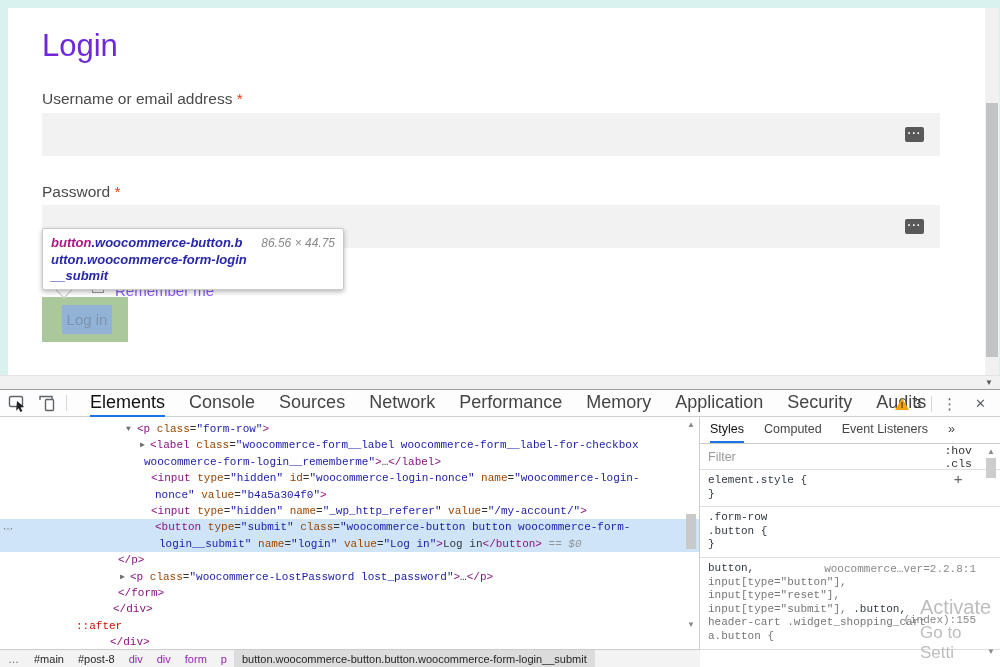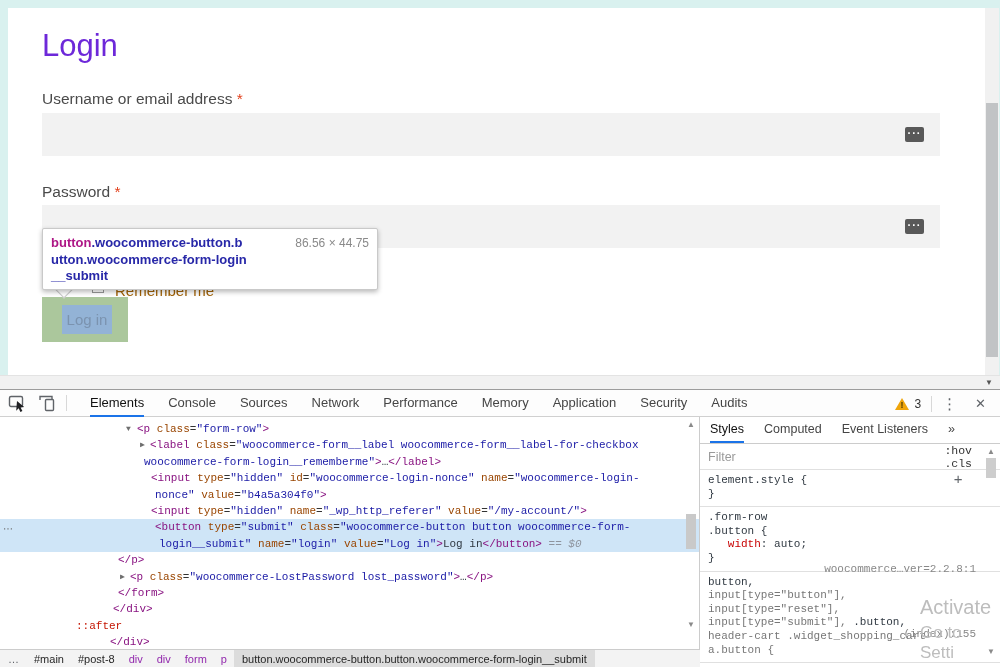--- a/index.html
+++ b/index.html
@@ -9,52 +9,52 @@
   
   .page { position:absolute; top:0; left:0; width:1000px; height:389px; background:#d9f1ef; }
   .page-content { position:absolute; top:8px; left:8px; width:977px; height:367px; background:#fff; }
   .h1 { position:absolute; left:34px; top:20px; font-size:31px; font-weight:300; color:#6d28d9; }
   .flabel { position:absolute; left:34px; font-size:15.5px; color:#4a4a4a; }
   .req { color:#e2401c; }
   .tinput { position:absolute; left:34px; width:898px; height:43px; background:#f2f2f2; border:none; }
   .fldicon { position:absolute; width:19px; height:15px; background:#595959; border-radius:2px;
              color:#fff; font-size:11px; font-weight:bold; text-align:center; line-height:13px; letter-spacing:1px; }
   .remember-box { position:absolute; left:84px; top:273px; width:12px; height:12px; border:1px solid #9a9a9a; background:#fff; z-index:1;}
-  .remember-lbl { position:absolute; left:107px; top:274px; font-size:15px; color:#a16207; z-index:1; }
+  .remember-lbl { position:absolute; left:107px; top:274px; font-size:15px; color:#8b5cf6; z-index:1; }
 
   
   .loginbtn { position:absolute; left:34px; top:289px; width:86px; height:45px; background:#abc79c; z-index:2; }
   .loginbtn .content { position:absolute; left:20px; top:8px; width:50px; height:29px; background:#93b3d6;
                        display:flex; align-items:center; justify-content:center; }
   .loginbtn .lbl { font-size:15px; color:#7b93af; }
 
   
-  .tooltip { position:absolute; left:34px; top:220px; width:336px; height:62px; background:#fff;
+  .tooltip { position:absolute; left:34px; top:220px; width:302px; height:62px; background:#fff;
              border:1px solid #c9c9c9; border-radius:2px; box-shadow:0 2px 5px rgba(0,0,0,.28);
-             padding:6px 8px; z-index:5; display:flex; }
+             padding:6px 8px; z-index:5; display:flex;font-style:italic; }
   .tooltip .sel { width:212px; font-size:13px; font-weight:bold; line-height:16.5px; word-break:break-all; }
   .tt-tag { color:#ae1686; }
   .tt-cls { color:#2727a8; }
   .tooltip .dims { margin-left:auto; font-size:12px; color:#8a8a8a; white-space:nowrap; padding-top:1px; }
   .tt-caret { position:absolute; left:50px; top:276px; width:12px; height:12px; background:#fff;
               transform:rotate(45deg); border-right:1px solid #c9c9c9; border-bottom:1px solid #c9c9c9; z-index:4; }
 
   
   .pv-scroll { position:absolute; top:8px; left:985px; width:14px; height:367px; background:#f1f1f1; }
   .pv-thumb { position:absolute; top:95px; left:1px; width:12px; height:254px; background:#c1c3c5; }
   .ph-strip { position:absolute; top:375px; left:0; width:1000px; height:14px; background:#f1f1f1; border-top:1px solid #e3e3e3; }
   .ph-down { position:absolute; right:7px; top:2px; font-size:8px; color:#555; }
 
   
   .devtools { position:absolute; top:389px; left:0; width:1000px; height:278px; background:#fff; border-top:1px solid #9c9c9c; }
   .dt-toolbar { position:absolute; top:0; left:0; width:100%; height:27px; background:#fdfdfd; border-bottom:1px solid #d0d0d0; }
   .dt-icon { position:absolute; top:4px; width:20px; height:19px; cursor:pointer; }
   .dt-sep { position:absolute; top:5px; width:1px; height:16px; background:#d8d8d8; }
   .dtabs { position:absolute; left:78px; top:0; height:27px; display:flex; }
-  .dtab { margin:0 12px; font-size:13px; color:#454545; line-height:25px; white-space:nowrap; cursor:pointer; }
+  .dtab { margin:0 12px; font-size:18px; color:#454545; line-height:25px; white-space:nowrap; cursor:pointer; }
   .dtab.active { color:#111; border-bottom:2px solid #1a73e8; }
   .dt-right { position:absolute; right:6px; top:0; height:27px; display:flex; align-items:center; }
   .warn-tri { position:relative; width:0; height:0; border-left:7px solid transparent; border-right:7px solid transparent;
               border-bottom:12px solid #efa50b; margin-right:5px; }
   .warn-tri span { position:absolute; left:-2px; top:2px; font-size:9px; font-weight:bold; color:#4d3a00; }
   .warn-count { font-size:12px; color:#333; margin-right:10px; }
   .dt-kebab { font-size:15px; color:#5f6368; padding:0 10px; cursor:pointer; }
   .dt-close { font-size:13px; color:#5f6368; padding:0 8px; cursor:pointer; }
 
   
@@ -246,21 +246,20 @@
     </div>
     <div class="st-rules">
         <div class="st-rule">
           <div class="st-line"><span class="tk-plain">element.style {</span></div>
           <div class="st-line"><span class="tk-plain">}</span></div>
         </div>
         <div class="st-rule">
           <span class="st-link">woocommerce…ver=2.2.8:1</span>
           <div class="st-line"><span class="tk-plain">.form-row</span></div>
           <div class="st-line"><span class="tk-plain">.button {</span></div>
-          <div class="st-line"><span class="tk-plain">   </span><span class="tk-prop">width</span><span class="tk-plain">: auto;</span></div>
           <div class="st-line"><span class="tk-plain">}</span></div>
         </div>
         <div class="st-rule">
           <span class="st-link">(index):155</span>
           <div class="st-line"><span class="tk-plain">button,</span></div>
           <div class="st-line"><span class="tk-dim">input[type="button"],</span></div>
           <div class="st-line"><span class="tk-dim">input[type="reset"],</span></div>
           <div class="st-line"><span class="tk-dim">input[type="submit"],</span><span class="tk-plain"> .button,</span></div>
           <div class="st-line"><span class="tk-dim">header-cart .widget_shopping_cart</span></div>
           <div class="st-line"><span class="tk-dim">a.button {</span></div>

